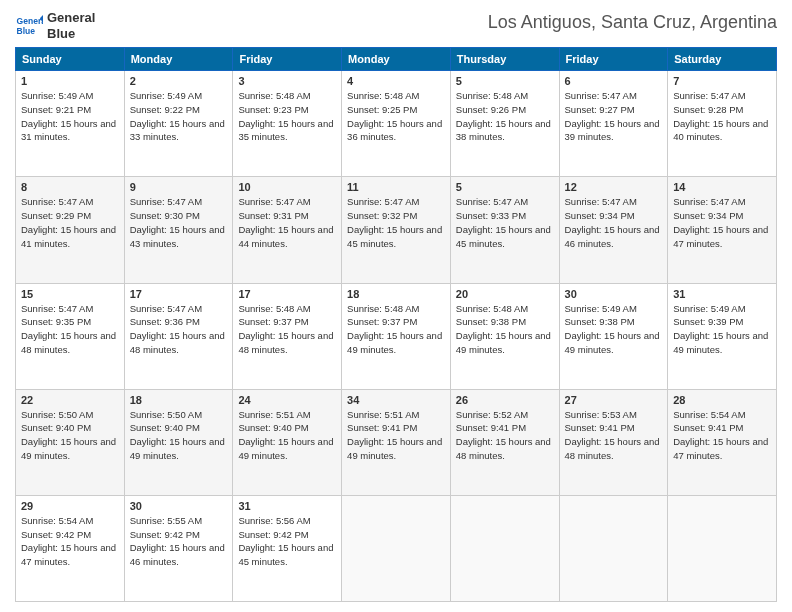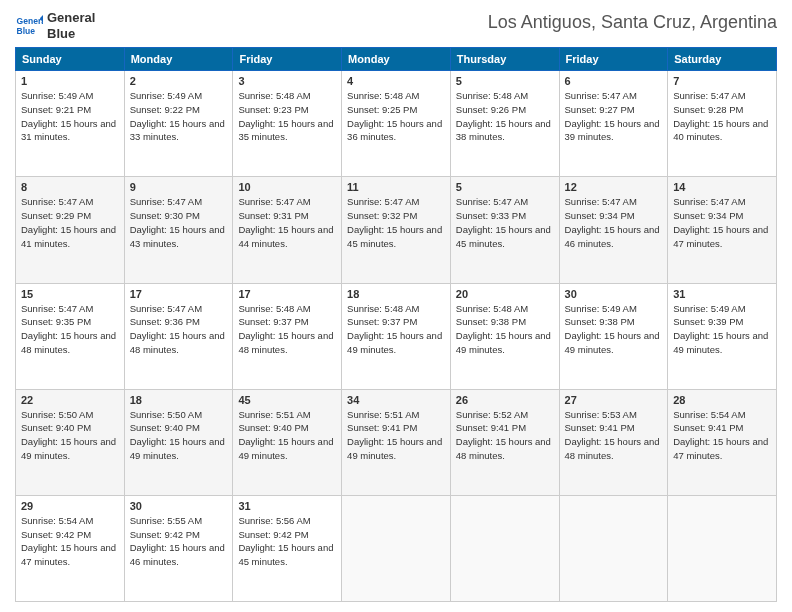--- a/index.html
+++ b/index.html
@@ -220,21 +220,21 @@
         <tr>
           <td>
         <span class="day-number">22</span>
         <span class="day-info">Sunrise: 5:50 AM<br>Sunset: 9:40 PM<br>Daylight: 15 hours and 49 minutes.</span>
       </td>
           <td>
         <span class="day-number">18</span>
         <span class="day-info">Sunrise: 5:50 AM<br>Sunset: 9:40 PM<br>Daylight: 15 hours and 49 minutes.</span>
       </td>
           <td>
-        <span class="day-number">45</span>
+        <span class="day-number">24</span>
         <span class="day-info">Sunrise: 5:51 AM<br>Sunset: 9:40 PM<br>Daylight: 15 hours and 49 minutes.</span>
       </td>
           <td>
         <span class="day-number">34</span>
         <span class="day-info">Sunrise: 5:51 AM<br>Sunset: 9:41 PM<br>Daylight: 15 hours and 49 minutes.</span>
       </td>
           <td>
         <span class="day-number">26</span>
         <span class="day-info">Sunrise: 5:52 AM<br>Sunset: 9:41 PM<br>Daylight: 15 hours and 48 minutes.</span>
       </td>

